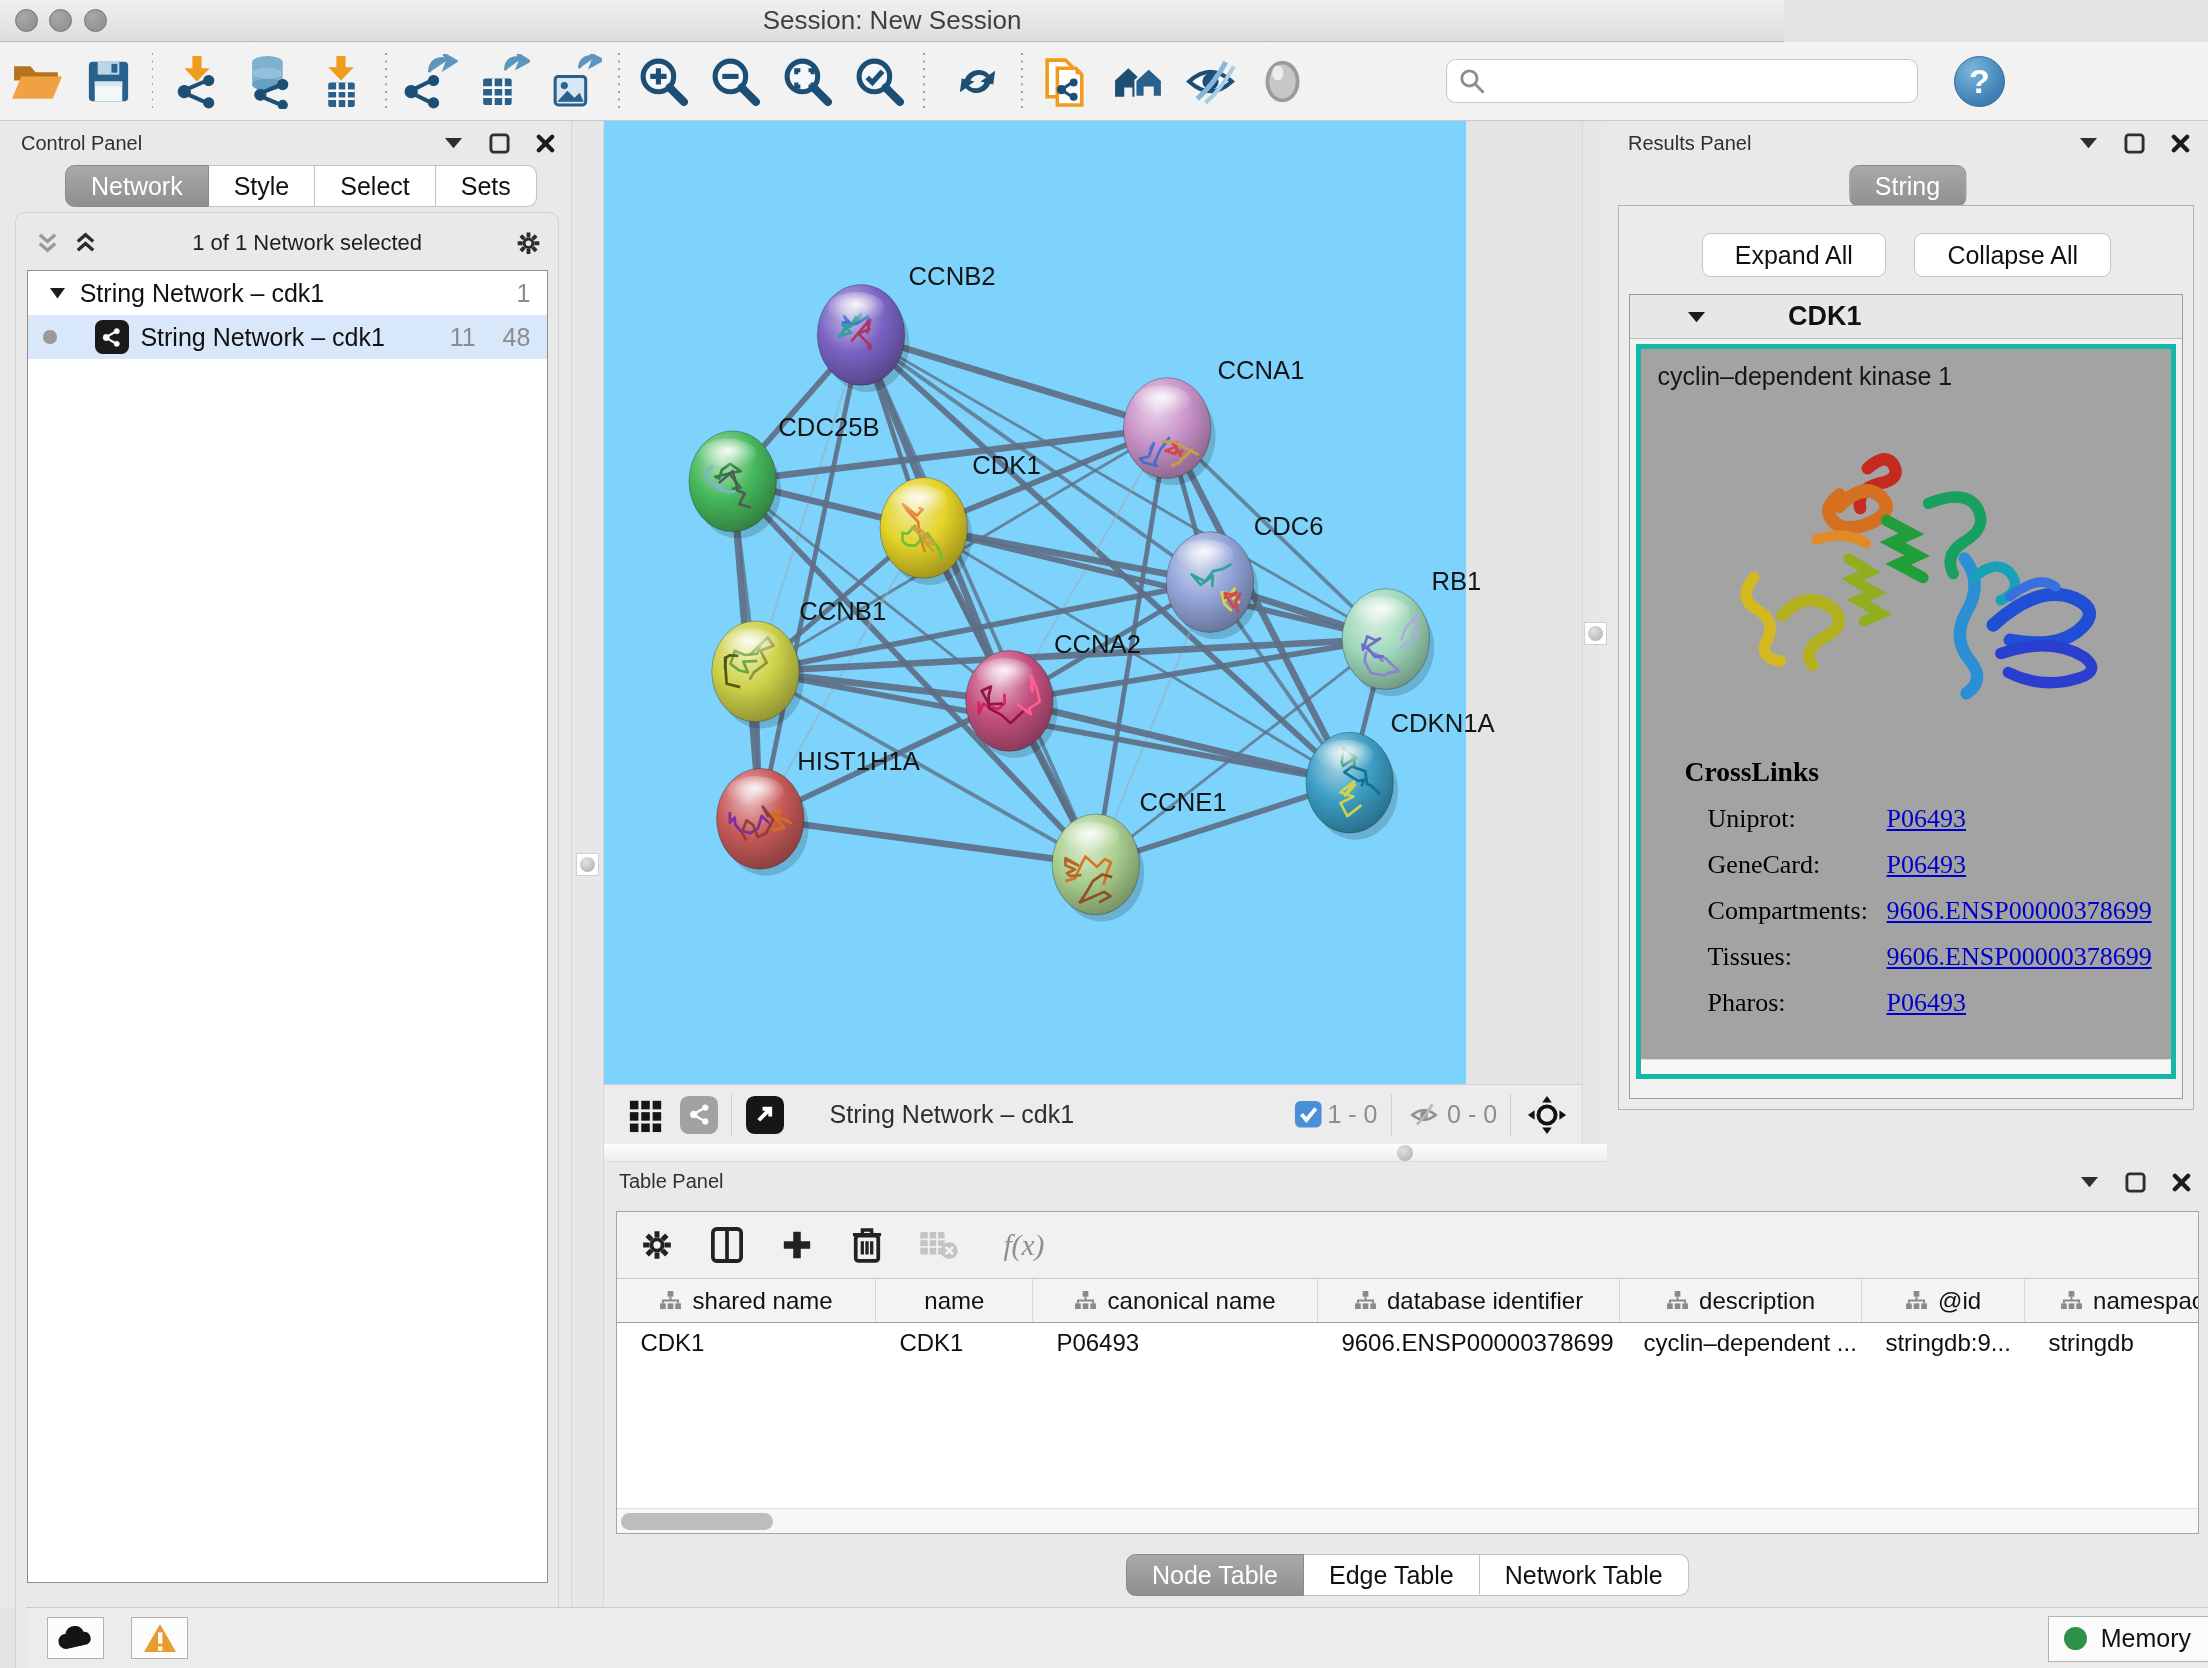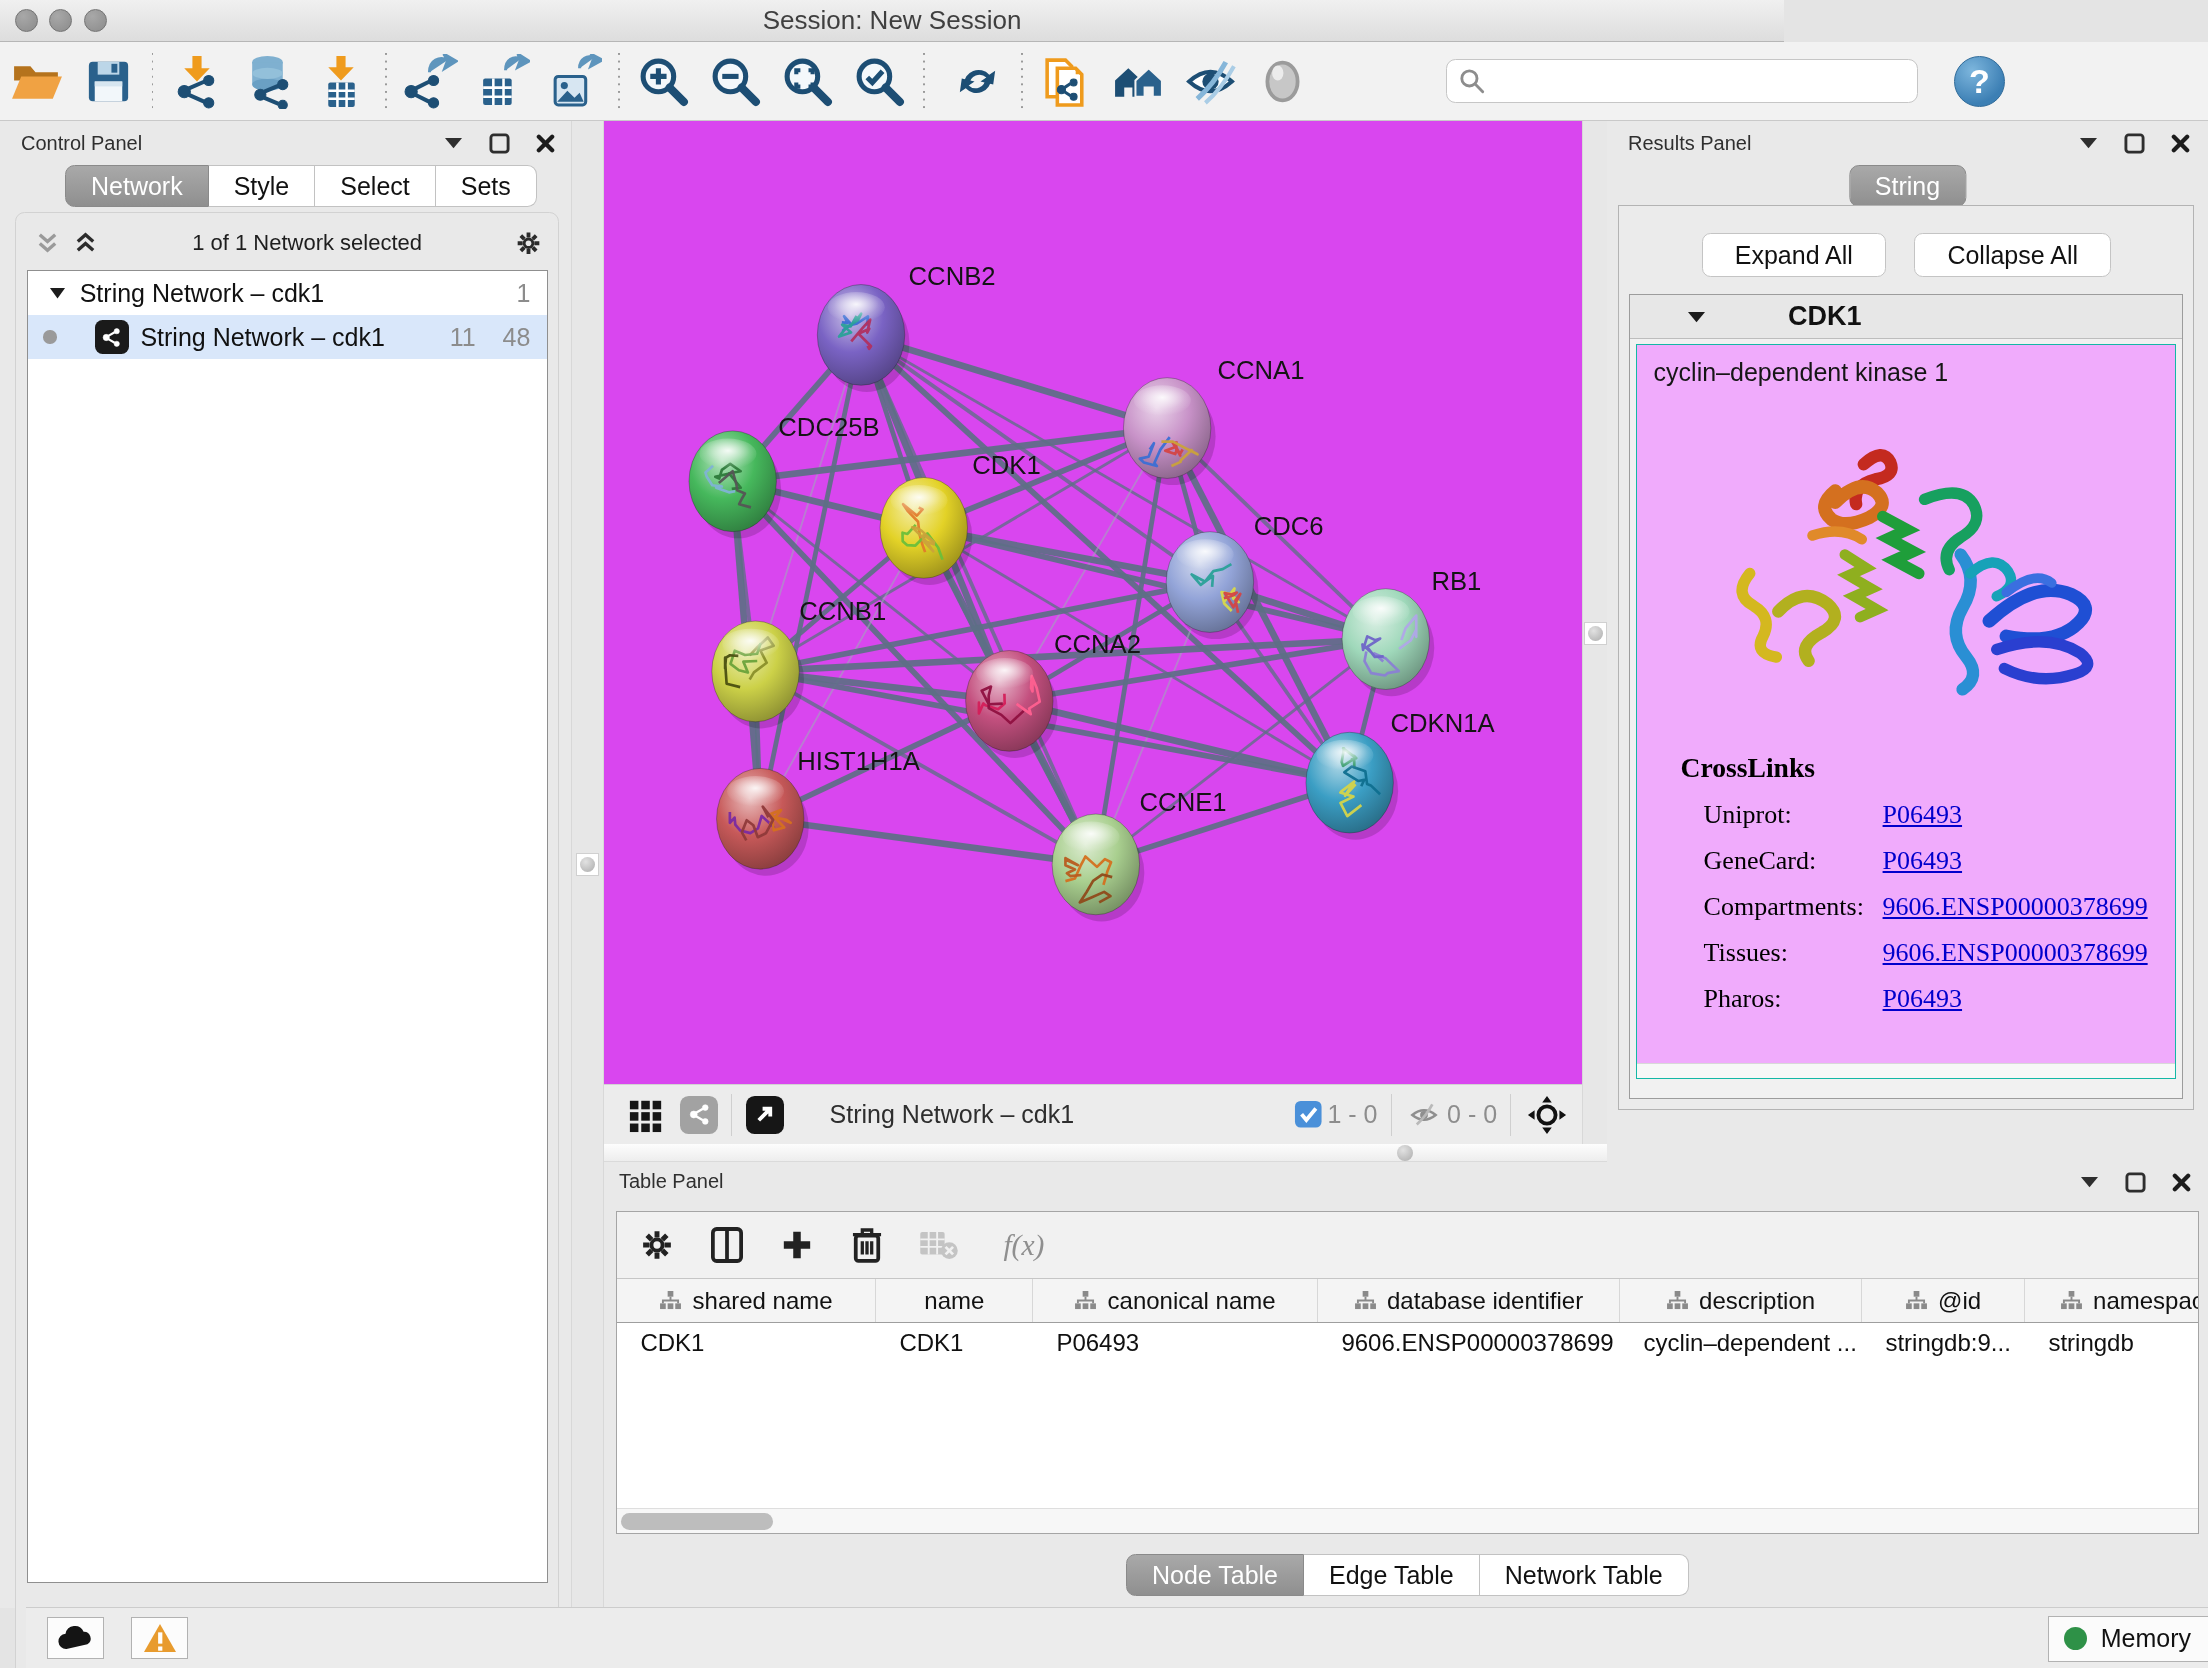--- a/index.html
+++ b/index.html
@@ -71,21 +71,21 @@
   .vsplit { top:121px; width:33px; height:1487px; background:#e7e7e7;
     border-left:1px solid #d8d8d8; border-right:1px solid #d8d8d8; }
   .handle-box { position:absolute; width:23px; height:23px; background:#fff;
     border:1px solid #d0d0d0; display:flex; align-items:center; justify-content:center; }
   .handle-dot { width:15px; height:15px; border-radius:50%;
     background:radial-gradient(circle at 38% 32%, #e2e2e2, #ababab); }
   #hsplit { left:604px; top:1144px; width:1605px; height:18px;
     background:linear-gradient(#fdfdfd,#ededed); border-bottom:1px solid #dadada; }
 
   
-  #canvas { left:604px; top:121px; width:978px; height:963px; background:#d946ef; }
+  #canvas { left:604px; top:121px; width:862px; height:963px; background:#7dd3fc; }
   #navbar { left:604px; top:1084px; width:978px; height:60px; background:#ececec;
     border-top:1px solid #d2d2d2; display:flex; align-items:center; }
   .nav-sep { width:1px; height:42px; background:#cfcfcf; margin:0 13.3px; }
   #nav-title { font-size:25px; color:#2e2e2e; margin-left:46px; }
   .nav-count { font-size:25px; color:#8d8d8d; margin-left:4px; }
   .black-badge { width:38px; height:38px; border-radius:8.6px; background:#161616;
     display:flex; align-items:center; justify-content:center; }
   .gray-badge { width:38px; height:38px; border-radius:8.6px; background:#a2a2a2;
     display:flex; align-items:center; justify-content:center; }
 
@@ -97,21 +97,21 @@
     border:1.9px solid #b3b3b3; background:#ebebeb; }
   #rp-btnrow { position:absolute; left:0; right:0; top:27px; display:flex; justify-content:center; gap:28.5px; }
   .rp-btn { height:44px; padding:0 32px; background:#fff; border:1px solid #c4c4c4;
     border-radius:8.6px; font-size:25px; color:#111; display:flex; align-items:center; }
   #cdk1-box { position:absolute; left:9.5px; top:88px; width:554px; height:805px;
     border:1px solid #9c9c9c; background:#f1f1f1; }
   #cdk1-header { height:44px; background:#e7e7e7; border-bottom:1px solid #bdbdbd;
     display:flex; align-items:center; }
   #cdk1-title { font-size:27px; font-weight:bold; color:#111; margin-left:82px; }
   #cdk1-content { position:absolute; left:5.7px; right:5.7px; top:49px; bottom:19px;
-    background:#f0abfc; border:1px solid #14b8a6; overflow:hidden; }
+    background:#a3a3a3; border:5px solid #14b8a6; overflow:hidden; }
   #cdk1-desc { font-size:25px; color:#161616; margin:13.3px 0 0 17px; }
   #protein-img { position:absolute; left:84px; top:67px; }
   #crosslinks { position:absolute; left:44px; top:407px; font-family:"Liberation Serif", serif; }
   #crosslinks-title { font-size:27.6px; font-weight:bold; color:#000; }
   .cl-row { display:flex; margin-top:16px; font-size:26px; }
   .cl-label { width:179px; color:#000; margin-left:23px; }
   .cl-link { text-decoration:underline; }
   #cdk1-hsb { position:absolute; left:0; right:0; bottom:0; height:15px;
     background:#f7f7f7; border-top:1px solid #d8d8d8; }
 

